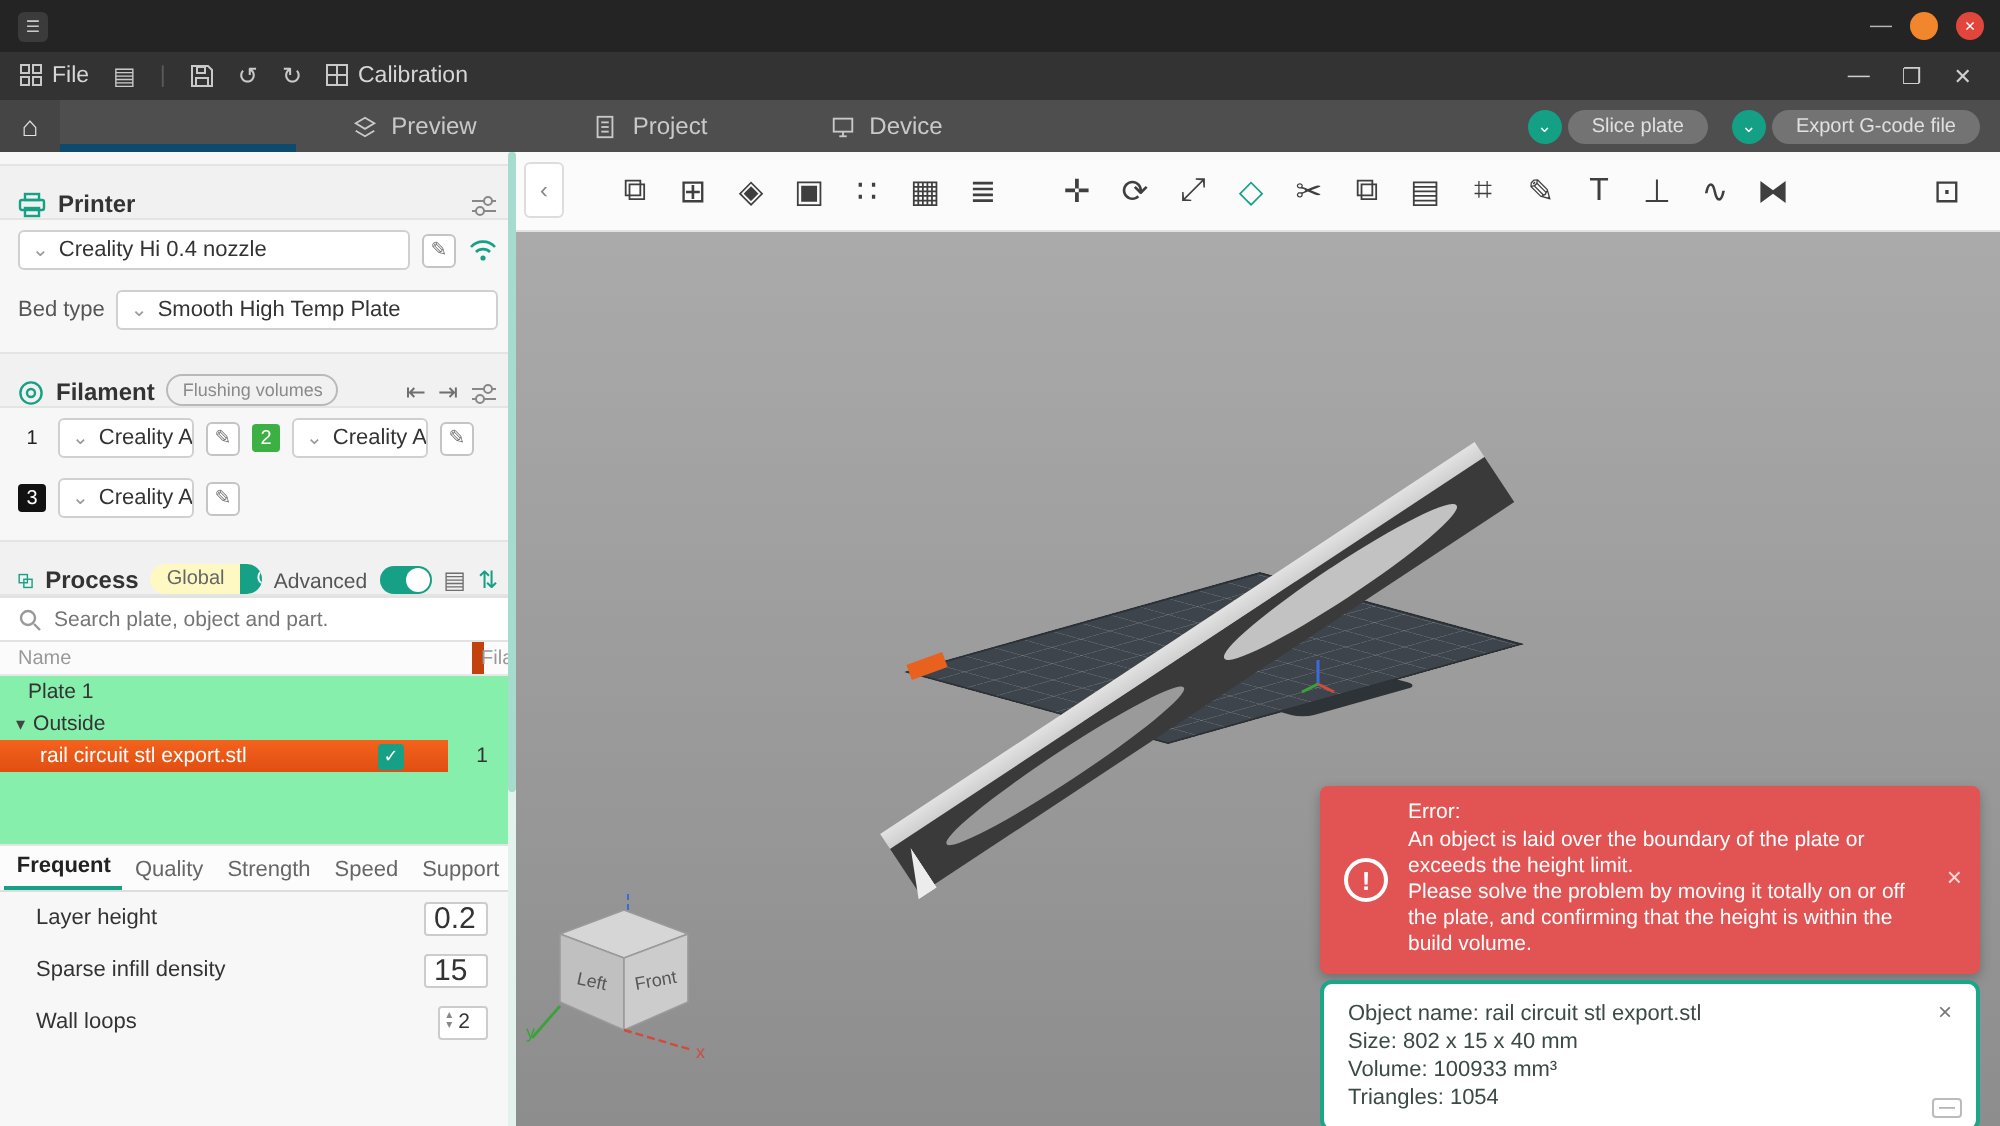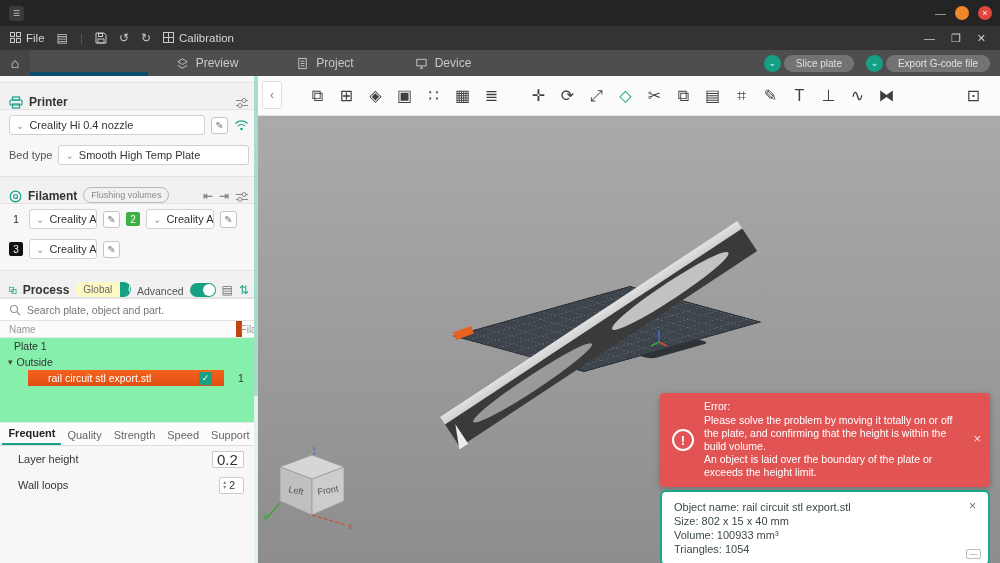--- a/index.html
+++ b/index.html
@@ -62,21 +62,21 @@
   .switch { width:26px; height:14px; border-radius:7px; background:#16a085; position:relative; flex:none; }
   .switch::after { content:""; position:absolute; right:1px; top:1px; width:12px; height:12px; border-radius:50%; background:#fff; }
   .search { display:flex; align-items:center; gap:6px; background:#fff; border-top:1px solid #e2e2e2; border-bottom:1px solid #e2e2e2; height:23px; padding:0 9px; }
   .search input { border:none; outline:none; flex:1; font-size:10.5px; color:#666; font-family:"Liberation Sans",sans-serif; background:transparent; }
   .tree-head { display:flex; align-items:center; font-size:10px; color:#999; background:#fbfbfb; border-bottom:1px solid #e8e8e8; height:17px; padding:0 0 0 9px; }
   .tree-head .fila-col { width:22px; border-left:6px solid #c2410c; text-align:right; height:100%; display:flex; align-items:center; justify-content:center; }
   .tree-body { background:#86efac; height:84px; }
   .trow { display:flex; align-items:center; height:16px; font-size:10.5px; color:#333; }
   .tname { flex:1; display:flex; align-items:center; gap:4px; height:100%; padding-left:14px; }
   .tname.lvl2 { padding-left:8px; }
-  .tname.sel { background:linear-gradient(#f4621d,#e04f12); color:#fff; padding-left:20px; padding-right:12px; justify-content:space-between;margin-left:28px; }
+  .tname.sel { background:linear-gradient(#f4621d,#e04f12); color:#fff; padding-left:20px; padding-right:22px; justify-content:space-between; }
   .tfila { width:34px; text-align:center; font-size:10.5px; color:#333; }
   .chk { width:13px; height:13px; background:#16a085; border-radius:2px; color:#fff; font-size:9px; display:flex; align-items:center; justify-content:center; flex:none; }
   .caret { font-size:9px; color:#444; }
   .ptabs { display:flex; align-items:flex-end; background:#fcfcfc; border-top:1px solid #e4e4e4; border-bottom:1px solid #ddd; height:24px; padding:0 6px; overflow:hidden; white-space:nowrap;justify-content:center; }
   .ptab { font-size:11px; color:#666; padding:4px 6px; }
   .ptab.active { color:#222; font-weight:bold; border-bottom:2px solid #16a085; }
   .prow { display:flex; align-items:center; height:26px; padding:0 10px 0 18px; font-size:11px; color:#333; }
   .prow input { width:32px; height:17px; border:1px solid #ccc; border-radius:2px; font-size:15px; padding:0 4px; color:#333; margin-left:auto; margin-right:4px; font-family:"Liberation Sans",sans-serif; background:#fff; }
   .stepper { display:flex; align-items:center; border:1px solid #ccc; border-radius:2px; background:#fff; height:17px; margin-left:auto; margin-right:4px; }
   .arrows { display:flex; flex-direction:column; font-size:6px; color:#888; line-height:5px; padding:0 3px; }
@@ -365,20 +365,24 @@
         <span class="ptab">Strength</span>
         <span class="ptab">Speed</span>
         <span class="ptab">Support</span>
 
       </div>
       <div class="prow">
         <span>Layer height</span>
         <input type="text" value="0.2" style="">
       </div>
       <div class="prow">
+        <span>Sparse infill density</span>
+        <input type="text" value="15" style="">
+      </div>
+      <div class="prow">
         <span>Wall loops</span>
         <span class="stepper">
           <span class="arrows">
               <span>▴</span>
               <span>▾</span>
             </span>
           <span class="stepval">2</span>
         </span>
       </div>
 
@@ -453,22 +457,22 @@
         <text x="1" y="74" font-size="9" fill="#3aa23a">y</text>
         <line x1="50" y1="70" x2="84" y2="80" stroke="#d04b3c" stroke-width="1.2" stroke-dasharray="4 2"></line>
         <text x="86" y="84" font-size="9" fill="#d04b3c">x</text>
       </svg>
 
       <div class="error-toast">
         <span class="err-icon">
             <span>!</span>
           </span>
         <div class="err-title">Error:</div>
+        <div>An object is laid over the boundary of the plate or exceeds the height limit.</div>
         <div>Please solve the problem by moving it totally on or off the plate, and confirming that the height is within the build volume.</div>
-        <div>An object is laid over the boundary of the plate or exceeds the height limit.</div>
         <span class="err-close">×</span>
       </div>
 
       <div class="info-box">
         <div>Object name: rail circuit stl export.stl</div>
         <div>Size: 802 x 15 x 40 mm</div>
         <div>Volume: 100933 mm³</div>
         <div>Triangles: 1054</div>
         <span class="info-close">×</span>
         <span class="info-collapse">—</span>

